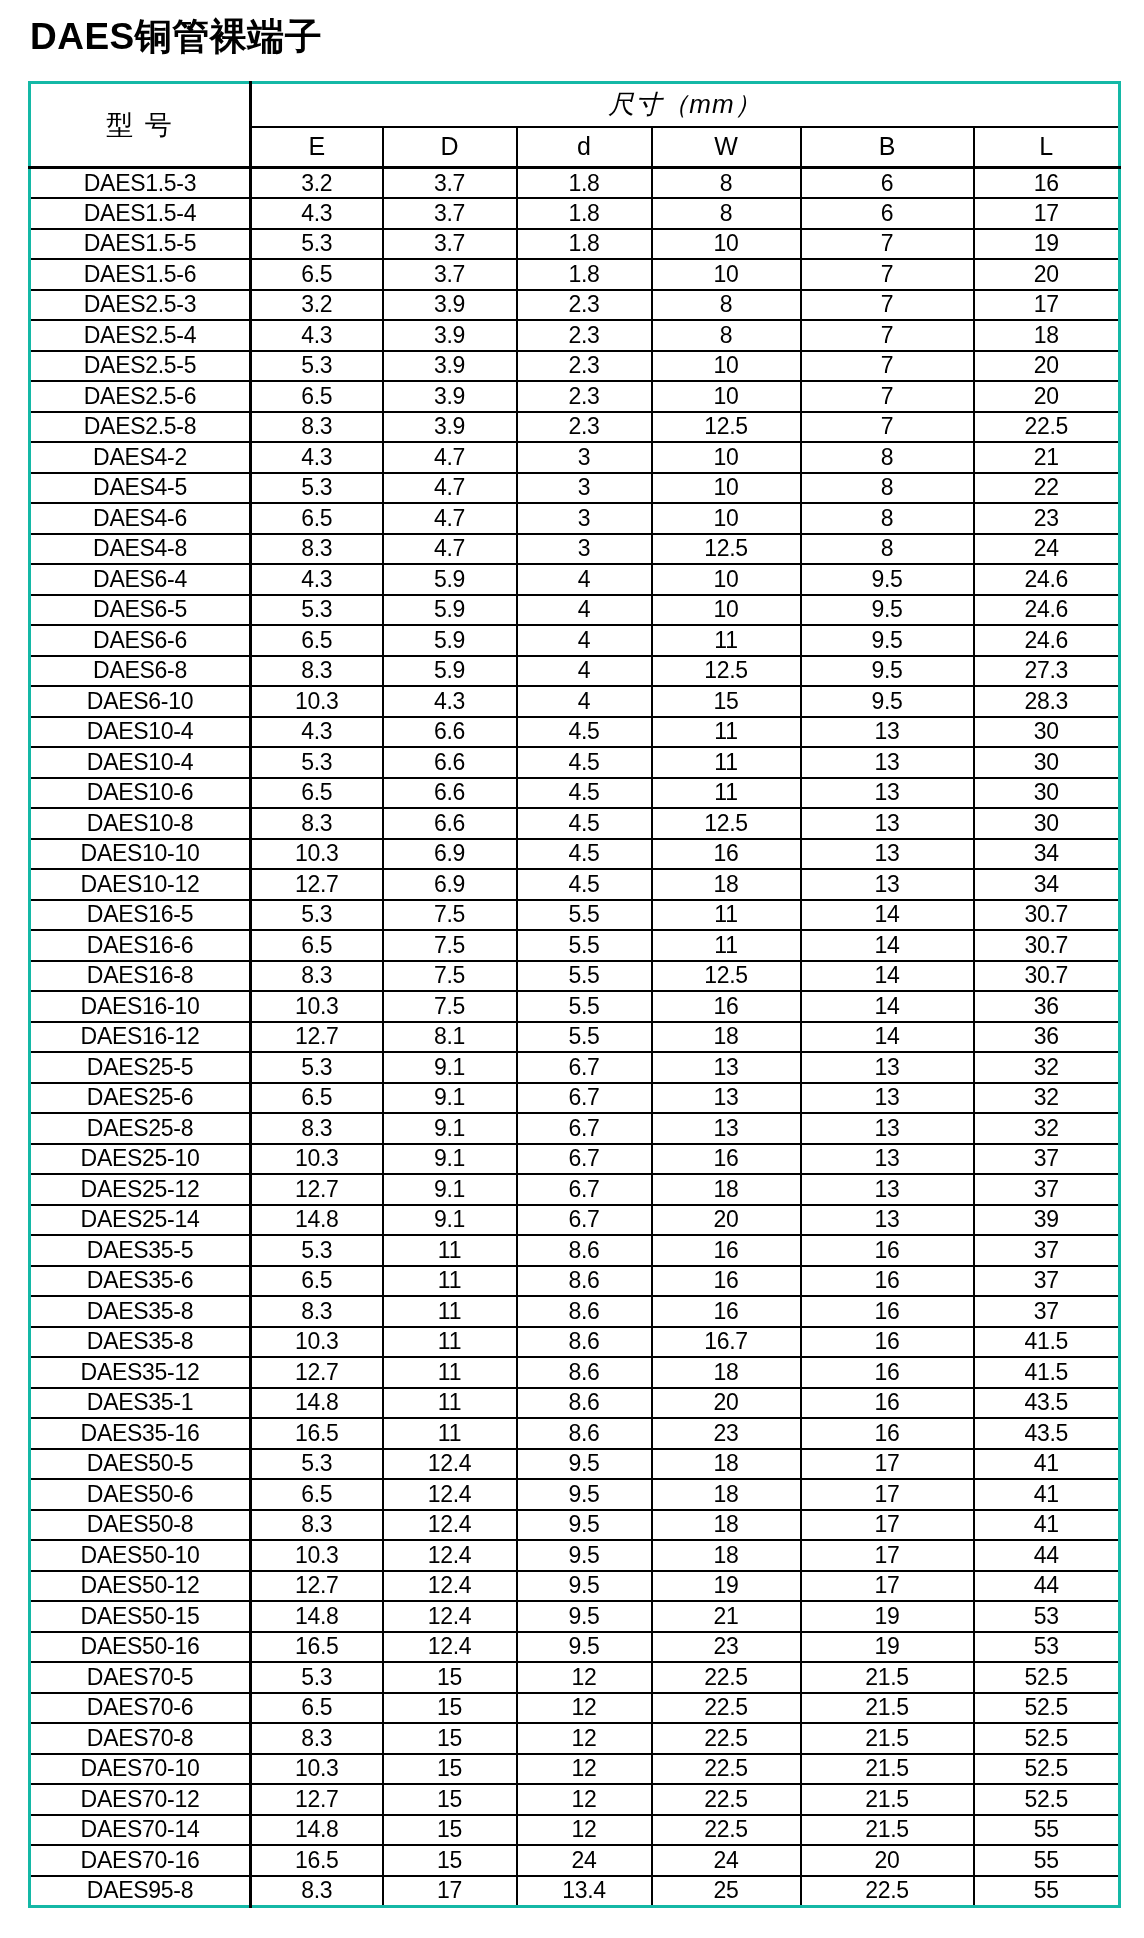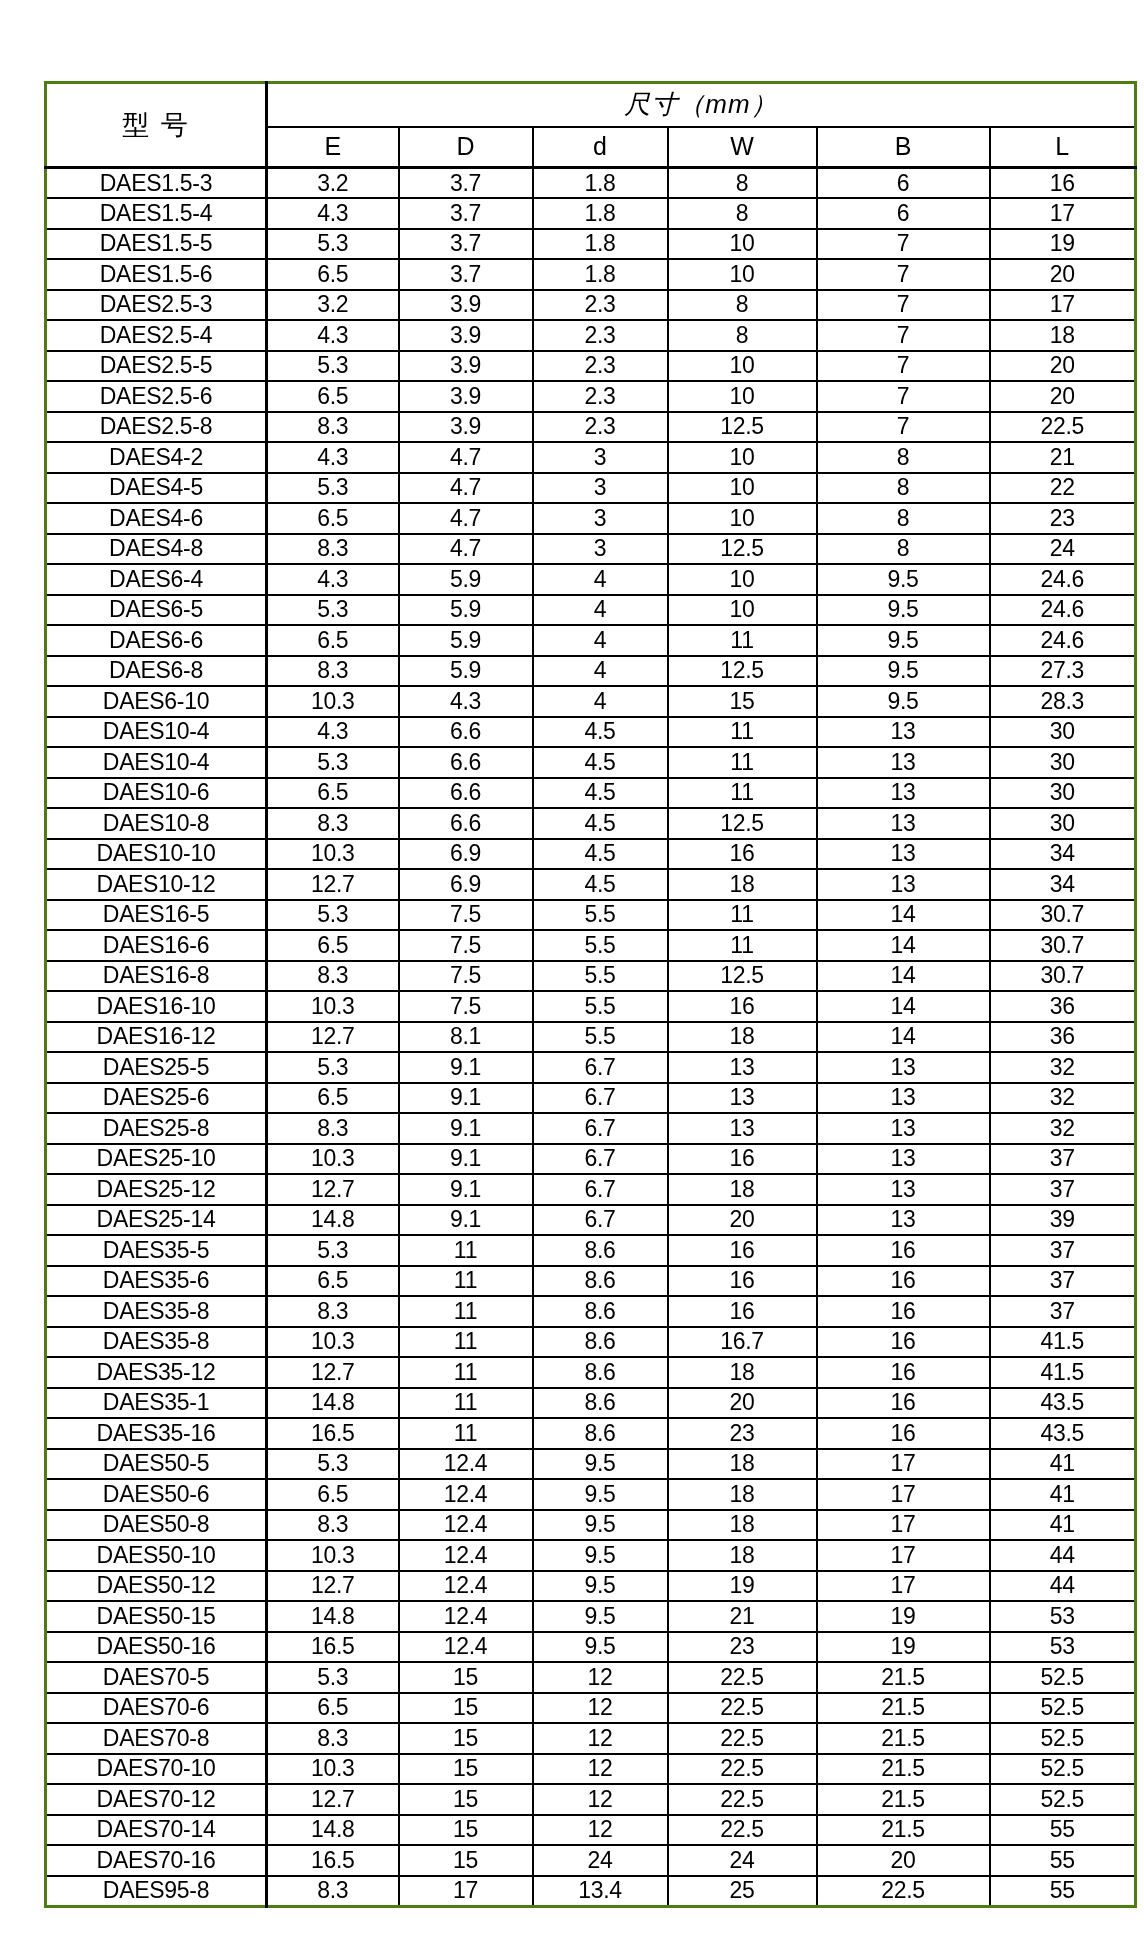--- a/index.html
+++ b/index.html
@@ -23,22 +23,21 @@
     font-weight: 700;
     letter-spacing: 0.5px;
     white-space: nowrap;
   }
   table.spec-table {
     position: absolute;
     left: 28px; top: 81px;
     width: 1090px;
     border-collapse: collapse;
     table-layout: fixed;
-    border: 3px solid #4d7c0f;
-    margin-left: 16px;
+    border: 3px solid #14b8a6;
   }
   .spec-table th, .spec-table td {
     border: 2px solid #000000;
     text-align: center;
     vertical-align: middle;
     font-weight: normal;
     white-space: nowrap;
     overflow: hidden;
     padding: 0;
   }
@@ -61,20 +60,21 @@
   .spec-table tbody tr { height: 30.5px; }
   .spec-table tbody td {
     font-size: 23px;
     letter-spacing: -0.3px;
   }
 </style>
 </head>
 <body>
 
 <div class="page">
+  <h1 class="title">DAES铜管裸端子</h1>
 
   <table class="spec-table">
     <colgroup>
       <col style="width:221px">
       <col style="width:132px">
       <col style="width:134px">
       <col style="width:135px">
       <col style="width:149px">
       <col style="width:173px">
       <col style="width:146px">

